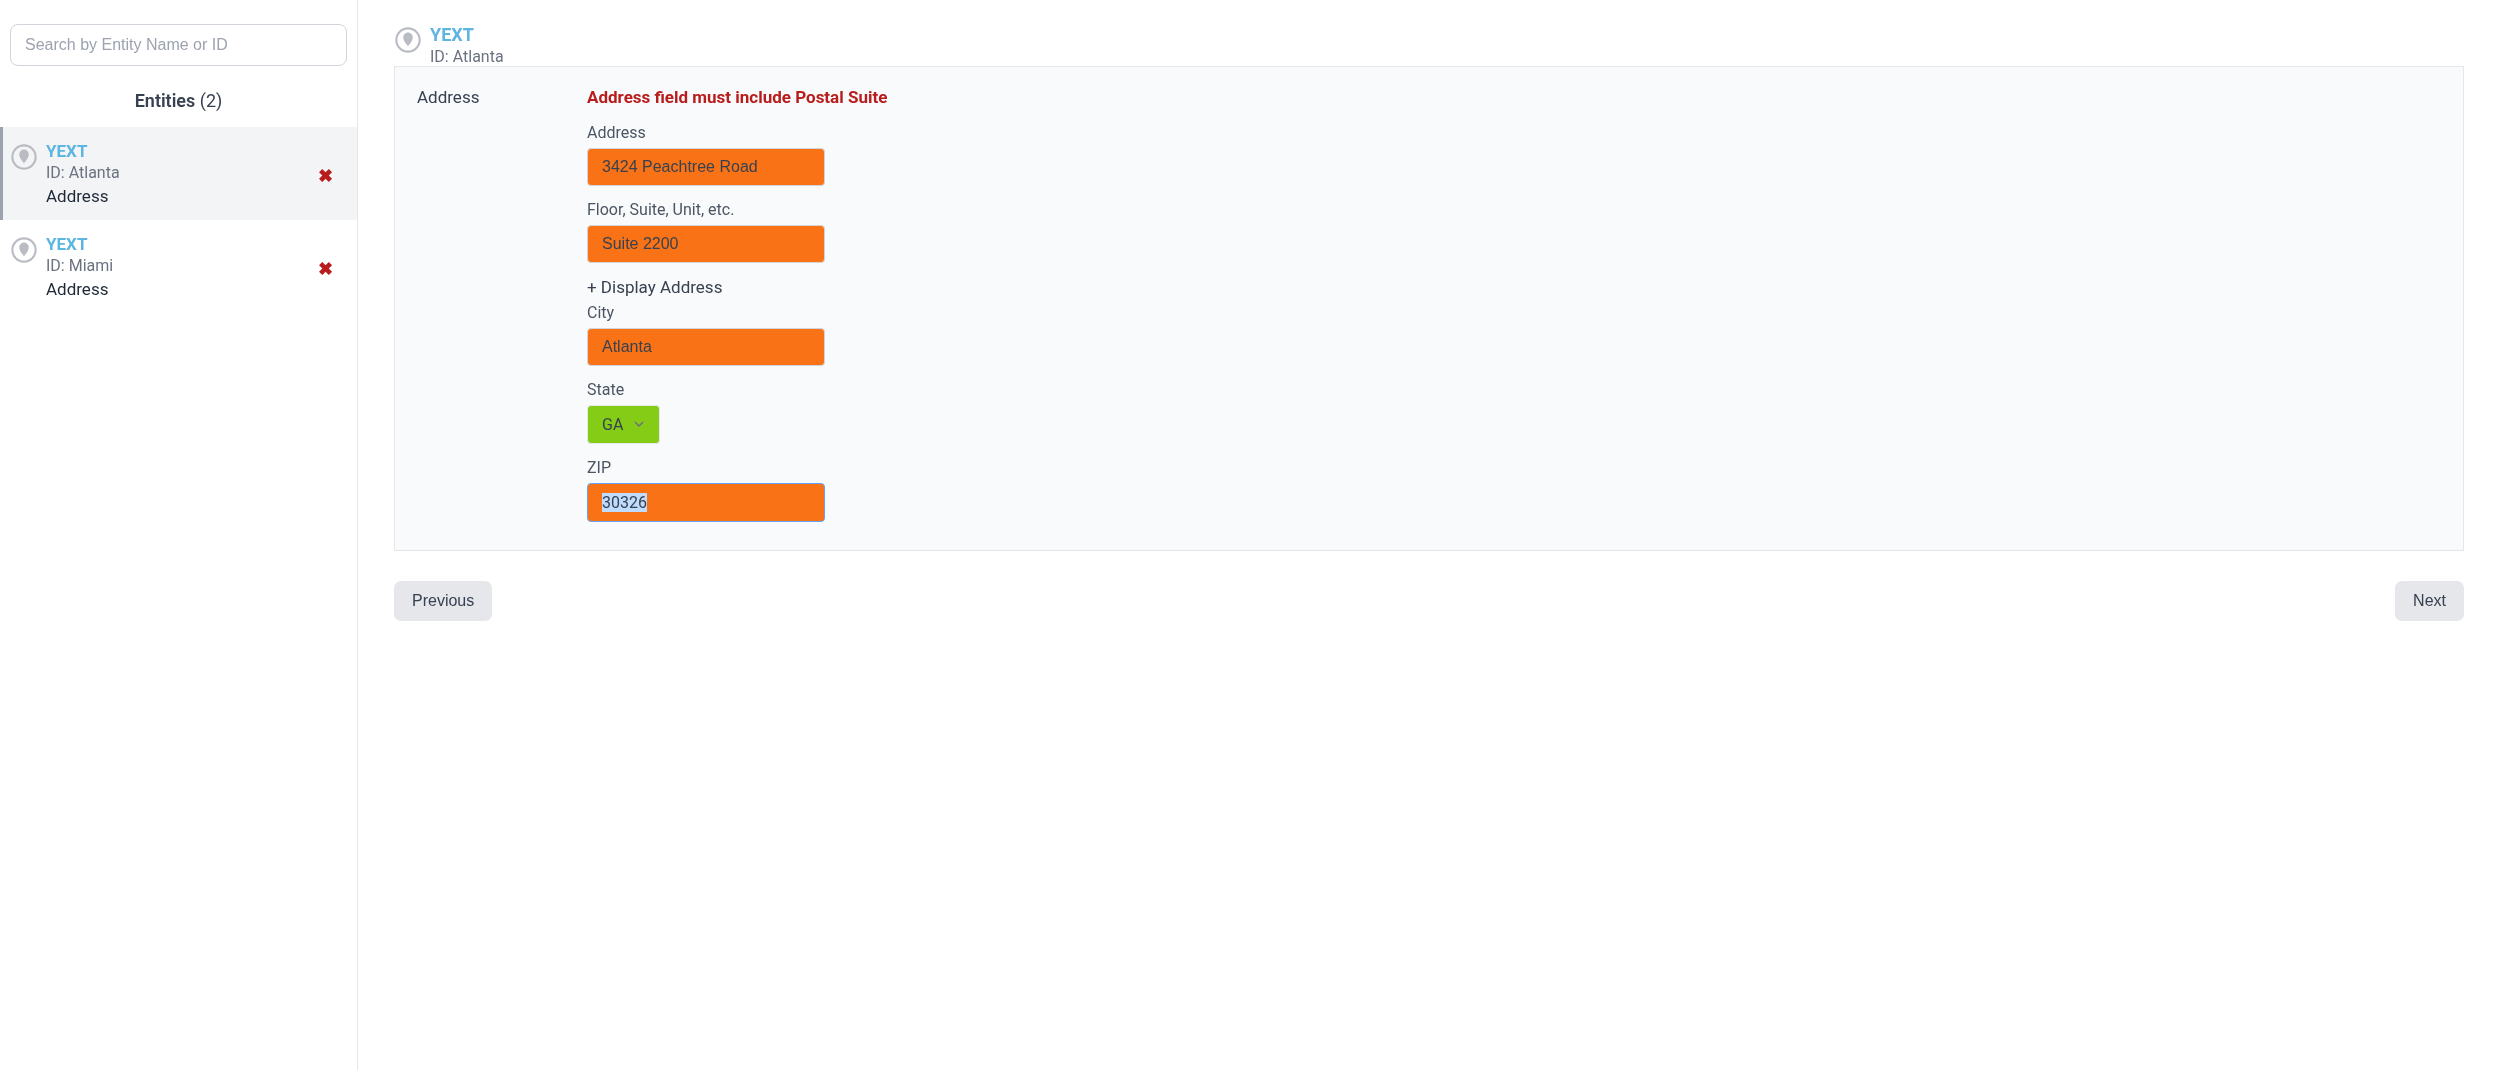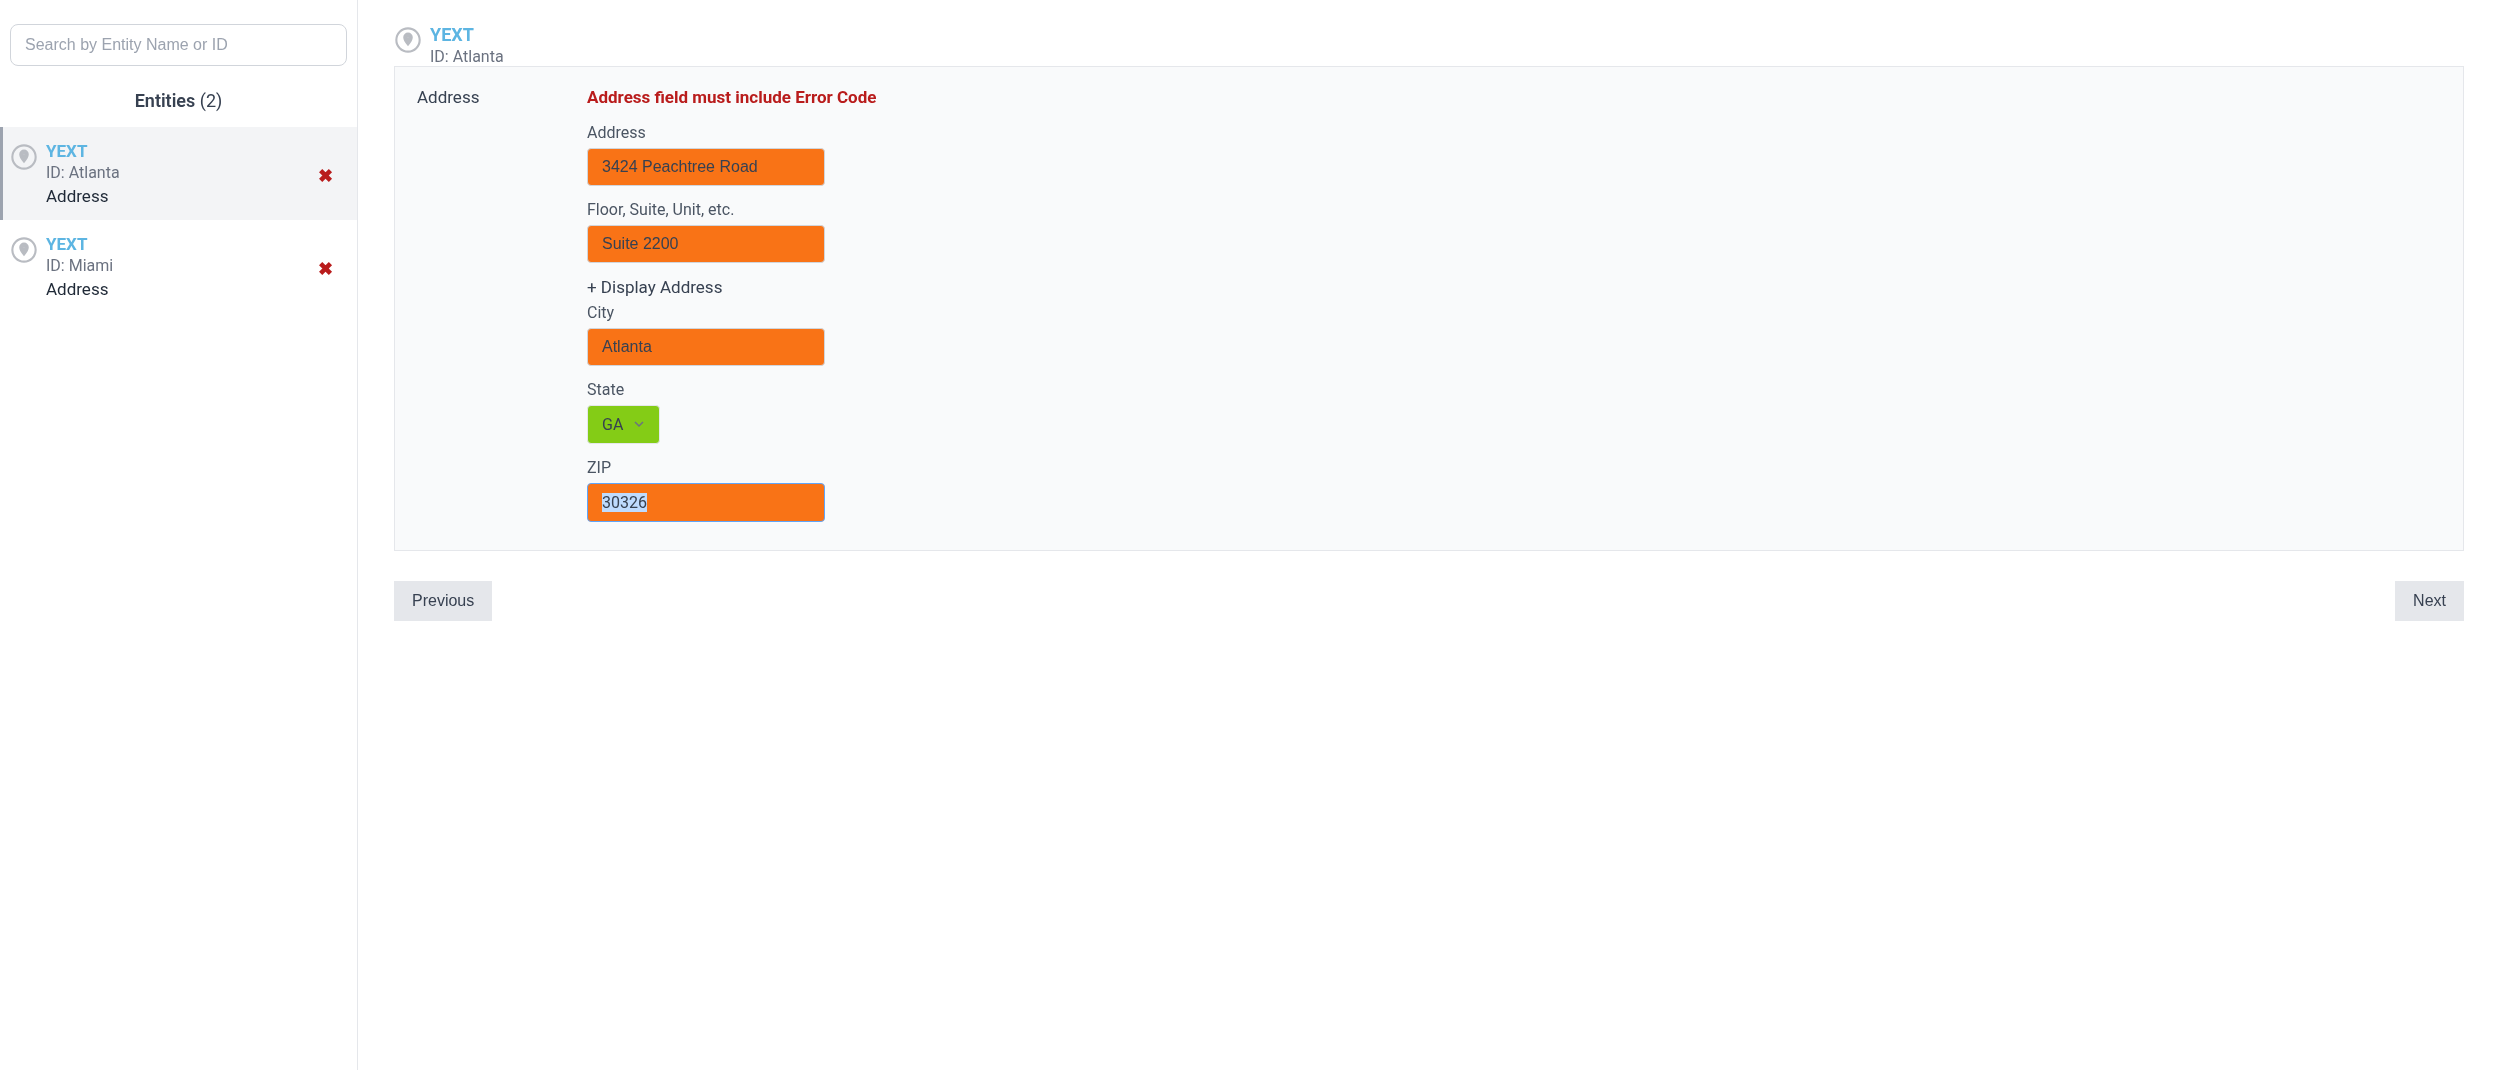--- a/index.html
+++ b/index.html
@@ -191,21 +191,21 @@
       background: #bfdbfe;
     }
     .footer-buttons {
       display: flex;
       justify-content: space-between;
       margin-top: 30px;
     }
     .btn {
       background: #e5e7eb;
       border: none;
-      border-radius: 0;
+      border-radius: 7px;
       padding: 11px 18px;
       font-size: 16px;
       color: #374151;
       cursor: pointer;
     }
   </style>
 </head>
 <body>
 
 <div class="sidebar">
@@ -262,21 +262,21 @@
     <div class="main-header-text">
       <div class="name">YEXT</div>
       <div class="id">ID: Atlanta</div>
     </div>
   </div>
 
 
   <div class="form-panel">
     <div class="form-left-label">Address</div>
     <div class="form-right">
-      <div class="error-msg">Address field must include Error Code</div>
+      <div class="error-msg">Address field must include Postal Suite</div>
 
       <label class="field-label">Address</label>
       <input type="text" class="field-input" value="3424 Peachtree Road" style="">
 
       <label class="field-label">Floor, Suite, Unit, etc.</label>
       <input type="text" class="field-input" value="Suite 2200" style="">
 
       <div class="display-address-link">+ Display Address</div>
 
       <label class="field-label">City</label>

